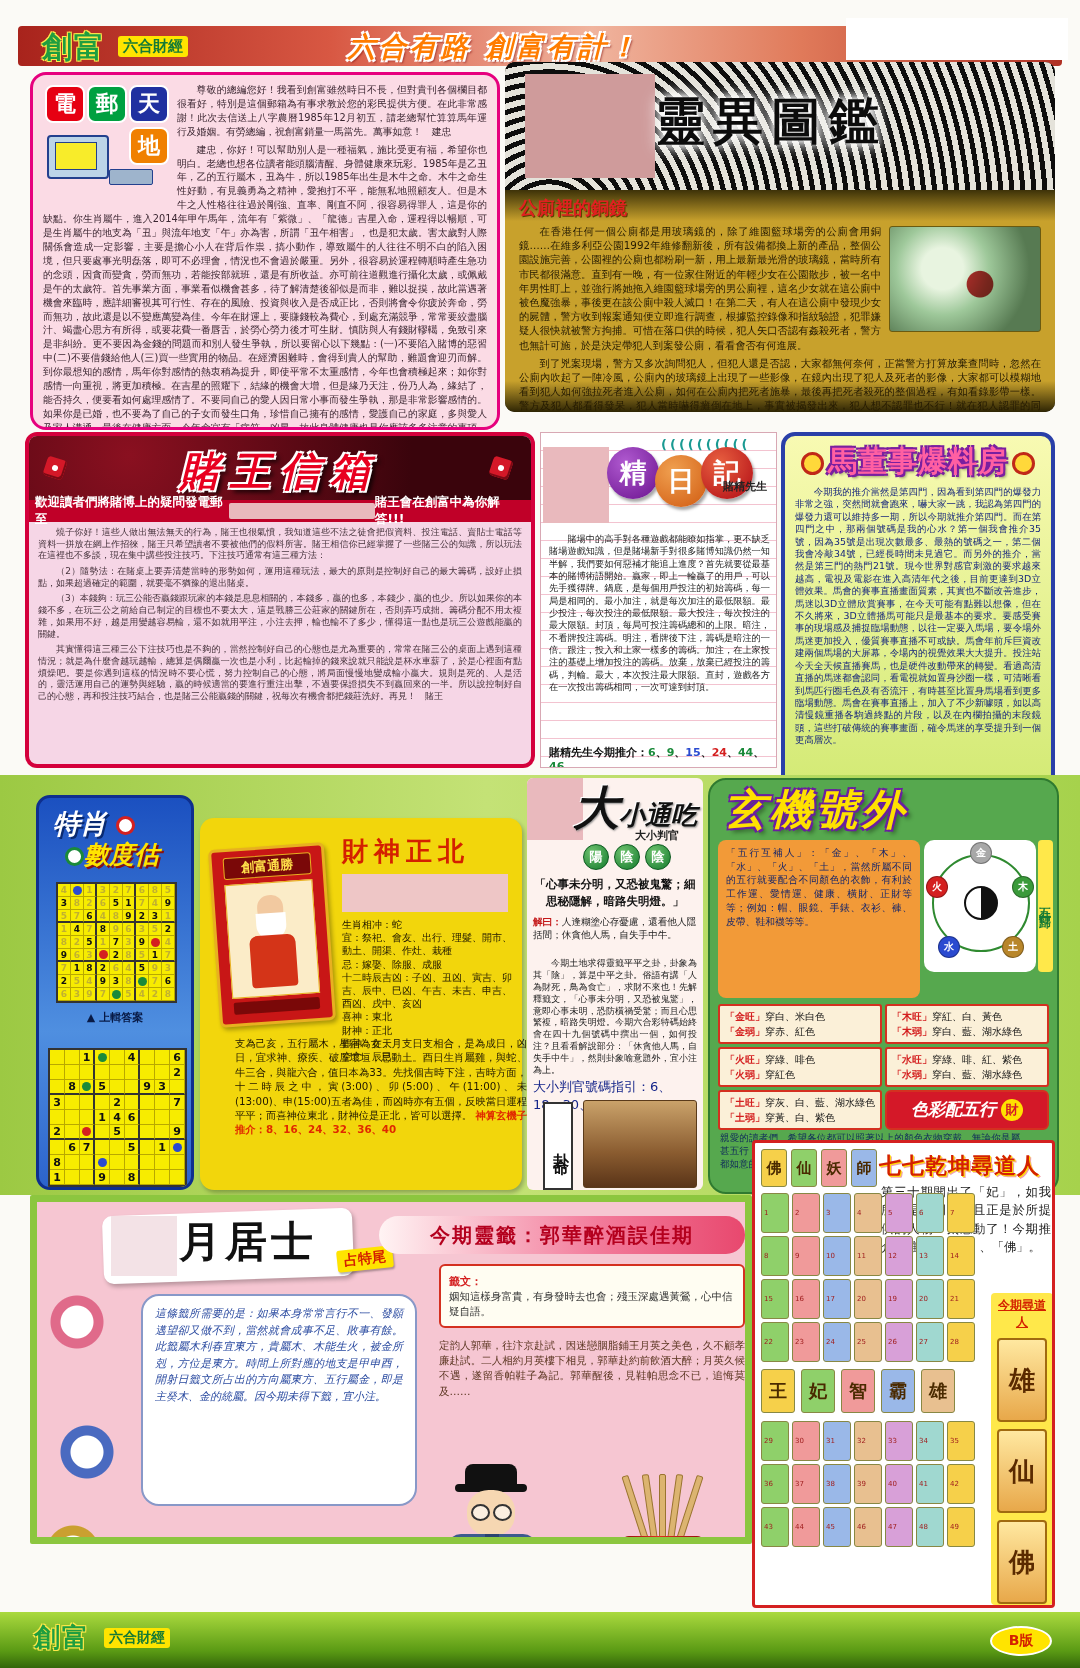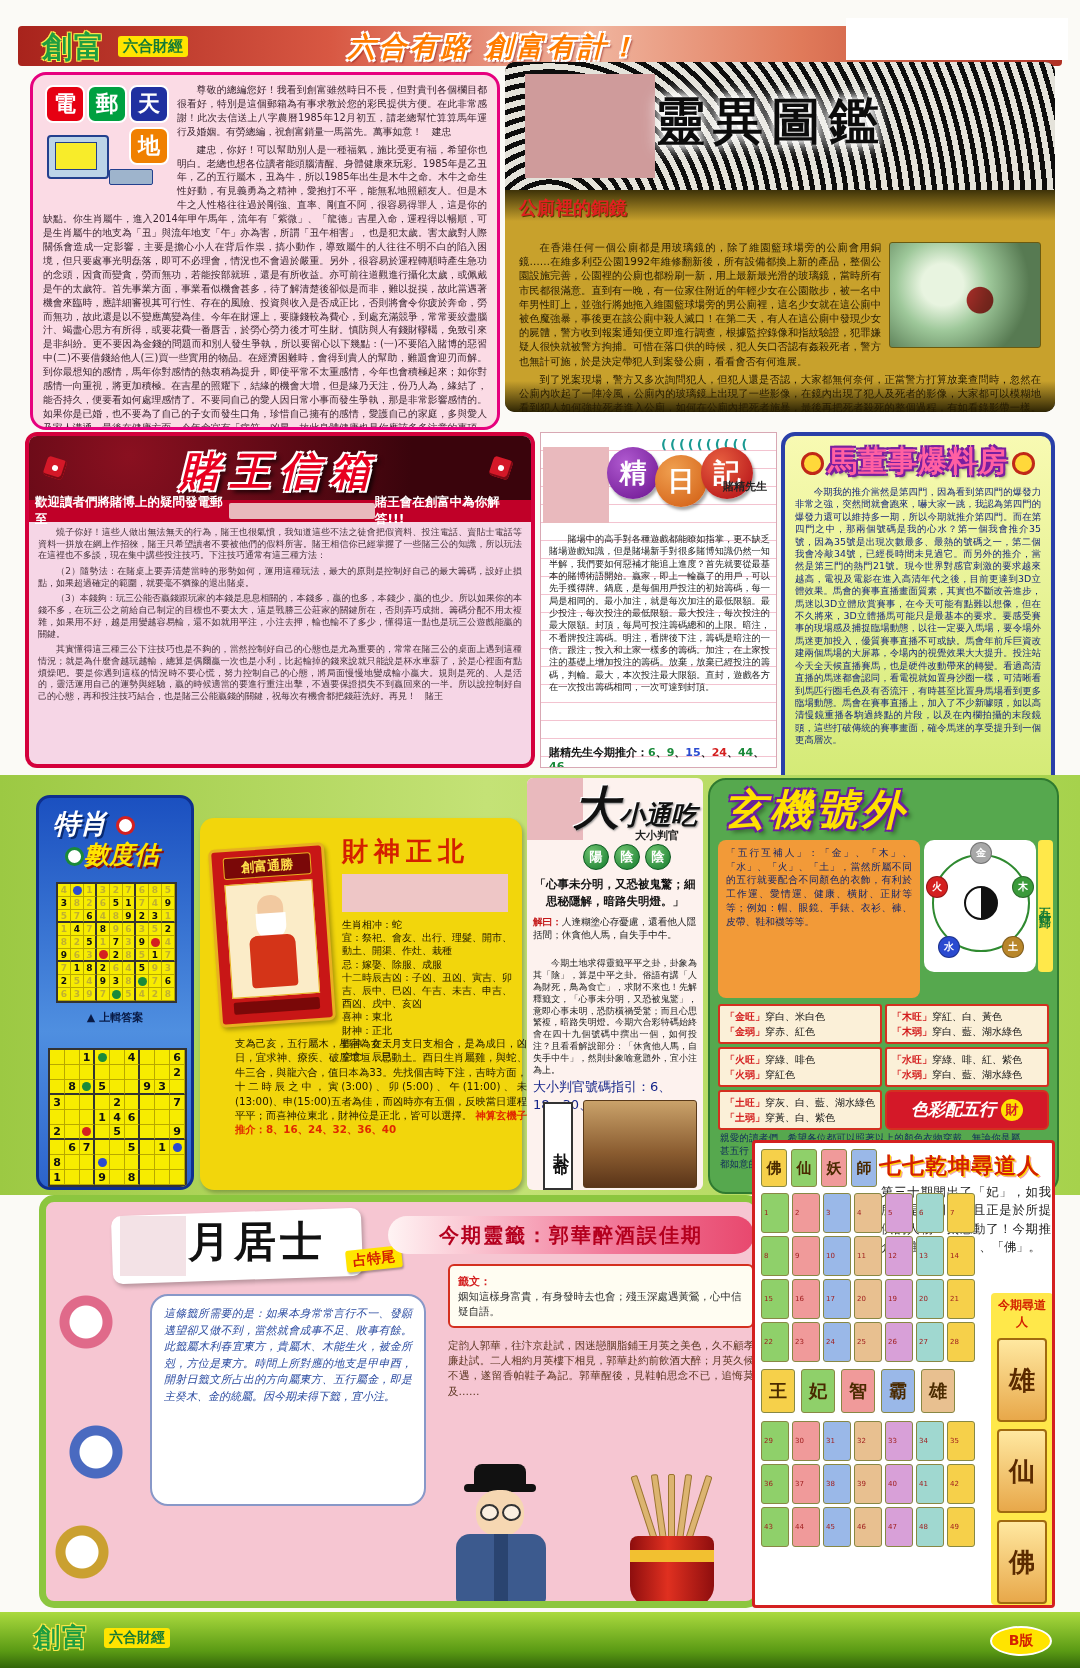--- a/index.html
+++ b/index.html
@@ -27,21 +27,21 @@
   .pc-kbd{position:absolute;left:66px;top:86px;width:42px;height:14px;background:#9eb4cc;border:1px solid #23408e;border-radius:2px;}
   .email-text{font-size:9.8px;line-height:1.42;color:#3a2530;}
   
   .ghost-box{left:505px;top:62px;width:550px;height:350px;border-radius:10px;overflow:hidden;background:#171208;}
   .ghost-top{position:absolute;left:0;top:0;width:100%;height:128px;
     background:repeating-radial-gradient(circle at 8% 130%, #0d0d0d 0 5px, #e4e2da 5px 11px);}
   .ghost-title{position:absolute;left:150px;top:26px;font-size:50px;font-weight:900;color:#0c0c0c;letter-spacing:8px;
     text-shadow:0 0 6px #fff,0 0 14px #fff,0 0 20px #fff;}
   .ghost-body{position:absolute;left:0;top:128px;width:100%;height:222px;box-sizing:border-box;padding:4px 14px;
     background:linear-gradient(180deg,#3d3208,#c8a12c 14%,#c8a12c 86%,#2e2504);}
-  .ghost-sub{font-size:18px;font-weight:900;color:#e02020;text-shadow:1px 1px 0 #5a4200;margin:2px 0 20px 0;}
+  .ghost-sub{font-size:18px;font-weight:900;color:#e02020;text-shadow:1px 1px 0 #5a4200;margin:2px 0 4px 0;}
   .ghost-text{font-size:10.3px;line-height:1.38;color:#241a02;}
   .ghost-img{float:right;width:150px;height:104px;margin:2px 0 4px 8px;border:1px solid #6a5a10;border-radius:3px;
     background:radial-gradient(circle at 35% 40%,#e8f4e0 0 18%,#9ec89a 40%,#577a52 75%),radial-gradient(circle at 60% 55%,#c03030 0 12%,transparent 13%);background-blend-mode:multiply;}
   
   .mail-box{left:25px;top:432px;width:510px;height:336px;border:4px solid #d4003c;border-radius:12px;
     background:#f6d6e6;box-sizing:border-box;overflow:hidden;}
   .mail-head{position:relative;height:64px;background:radial-gradient(circle at 20% 30%,#8a1020,#3a040c 70%);}
   .mail-title{position:absolute;left:0;right:0;top:8px;text-align:center;font-size:40px;font-weight:900;font-style:italic;color:#e80020;letter-spacing:10px;
     text-shadow:-2px -2px 0 #fff,2px -2px 0 #fff,-2px 2px 0 #fff,2px 2px 0 #fff,4px 4px 5px #000;}
   .dice{position:absolute;width:20px;height:20px;background:#d41828;border-radius:4px;transform:rotate(18deg);box-shadow:inset -2px -2px 0 #7a0a14;}
@@ -129,21 +129,21 @@
     text-align:center;font-size:12px;font-weight:900;color:#157a35;letter-spacing:4px;}
   .xj-table{position:absolute;left:8px;top:224px;width:331px;display:grid;grid-template-columns:1fr 1fr;gap:3px;}
   .xj-cell{background:#fbf0d8;border:2px solid #d43020;border-radius:3px;padding:3px 5px;font-size:10px;line-height:1.5;color:#111;}
   .xj-cell b{color:#d42020;font-weight:900;}
   .xj-badge{background:#d41828;border-radius:6px;display:flex;align-items:center;justify-content:center;gap:5px;
     color:#fff;font-weight:900;font-size:17px;font-style:italic;}
   .xj-coin{width:22px;height:22px;border-radius:50%;background:#ffe200;color:#d41828;font-size:13px;display:flex;align-items:center;justify-content:center;font-style:normal;}
   .xj-outro{position:absolute;left:10px;top:352px;width:300px;font-size:9.5px;line-height:1.35;color:#102a5a;text-align:justify;}
   .xj-sign{position:absolute;right:8px;bottom:4px;font-size:13px;font-weight:900;color:#111;}
   
-  .ft-box{left:39px;top:1195px;width:722px;height:413px;background:#f6c6d2;border:7px solid #8cc63f;border-radius:15px;box-sizing:border-box;overflow:hidden;
+  .ft-box{left:30px;top:1195px;width:722px;height:349px;background:#f6c6d2;border:7px solid #8cc63f;border-radius:2px;box-sizing:border-box;overflow:hidden;
     background-image:radial-gradient(circle at 40px 120px,#fff 0 16px,#e06a8a 17px 26px,transparent 27px),
       radial-gradient(circle at 50px 250px,#fff 0 16px,#4a6ac0 17px 26px,transparent 27px),
       radial-gradient(circle at 36px 350px,#fff 0 16px,#caa030 17px 26px,transparent 27px);}
   .ft-titlecard{position:absolute;left:66px;top:10px;width:250px;height:68px;background:#fff;border-radius:10px;transform:rotate(-2deg);box-shadow:2px 3px 4px rgba(0,0,0,.25);}
   .ft-title{position:absolute;left:84px;top:12px;font-size:42px;font-weight:900;color:#111;letter-spacing:4px;}
   .ft-tag{position:absolute;left:300px;top:46px;background:#ffe400;color:#d42000;font-weight:900;font-size:14px;padding:2px 7px;transform:rotate(-6deg);border-radius:3px;box-shadow:1px 2px 2px rgba(0,0,0,.3);}
   .ft-banner{position:absolute;left:342px;top:14px;width:366px;height:38px;border-radius:19px;
     background:linear-gradient(90deg,#fff4f4,#f27a9a 60%,#e8486e);display:flex;align-items:center;justify-content:center;
     font-size:20px;font-weight:900;color:#b4001e;letter-spacing:2px;}
   .ft-qian{position:absolute;left:402px;top:62px;width:306px;height:64px;background:#fffdf2;border:2px solid #d43020;border-radius:6px;box-sizing:border-box;padding:4px 8px;}
@@ -163,21 +163,21 @@
   .ft-cup{position:absolute;left:566px;top:268px;width:120px;height:136px;}
   .ft-stick{position:absolute;bottom:56px;width:5px;height:74px;background:#dcb470;border:1px solid #9a7430;border-radius:2px;}
   .ft-cupbody{position:absolute;left:18px;bottom:0;width:84px;height:70px;background:linear-gradient(90deg,#8e0e0e,#e03020 45%,#8e0e0e);border-radius:8px 8px 20px 20px;}
   .ft-cupband{position:absolute;left:18px;bottom:44px;width:84px;height:12px;background:#f2c030;}
   
   .qq-box{left:752px;top:1140px;width:303px;height:468px;background:#fff;border:3px solid #d42020;border-radius:4px;box-sizing:border-box;overflow:hidden;}
   .qq-title{position:absolute;left:124px;top:8px;width:176px;font-size:22px;font-weight:900;color:#d42000;letter-spacing:1px;
     text-shadow:1px 1px 0 #ffe200,2px 2px 0 #f0a0b0;}
   .qq-text{position:absolute;left:126px;top:40px;width:170px;font-size:12.3px;line-height:1.5;color:#222;text-align:justify;}
   .qq-strip{position:absolute;left:236px;top:150px;width:62px;height:312px;background:#ffe84a;border-radius:4px;}
-  .qq-strip-label{margin:4px 2px;text-align:center;font-size:12px;font-weight:900;color:#d42000;}
+  .qq-strip-label{margin:4px 2px;text-align:center;font-size:12px;font-weight:900;color:#d42000;text-decoration:underline;}
   .qq-pick{margin:7px auto;width:46px;height:80px;border:2px solid #a06a10;border-radius:4px;display:flex;align-items:center;justify-content:center;
     font-size:26px;font-weight:900;color:#5a2a00;background:linear-gradient(180deg,#ffe8a0,#e8a84a);}
   .card{border:1px solid #884;border-radius:3px;display:flex;flex-direction:column;align-items:center;justify-content:center;box-sizing:border-box;}
   .card .ch{font-weight:900;color:#4a2a00;}
   .card .no{font-size:7px;color:#a02020;align-self:flex-start;margin-left:2px;}
   #qq-headA{position:absolute;left:6px;top:6px;display:flex;gap:4px;}
   #qq-headA .card{width:26px;height:38px;} #qq-headA .ch{font-size:15px;}
   #qq-gridA{position:absolute;left:6px;top:50px;display:grid;grid-template-columns:repeat(7,28px);grid-auto-rows:40px;gap:3px;}
   #qq-headB{position:absolute;left:6px;top:226px;display:flex;gap:6px;}
   #qq-headB .card{width:34px;height:44px;background:#f0d0d8;} #qq-headB .ch{font-size:18px;}

